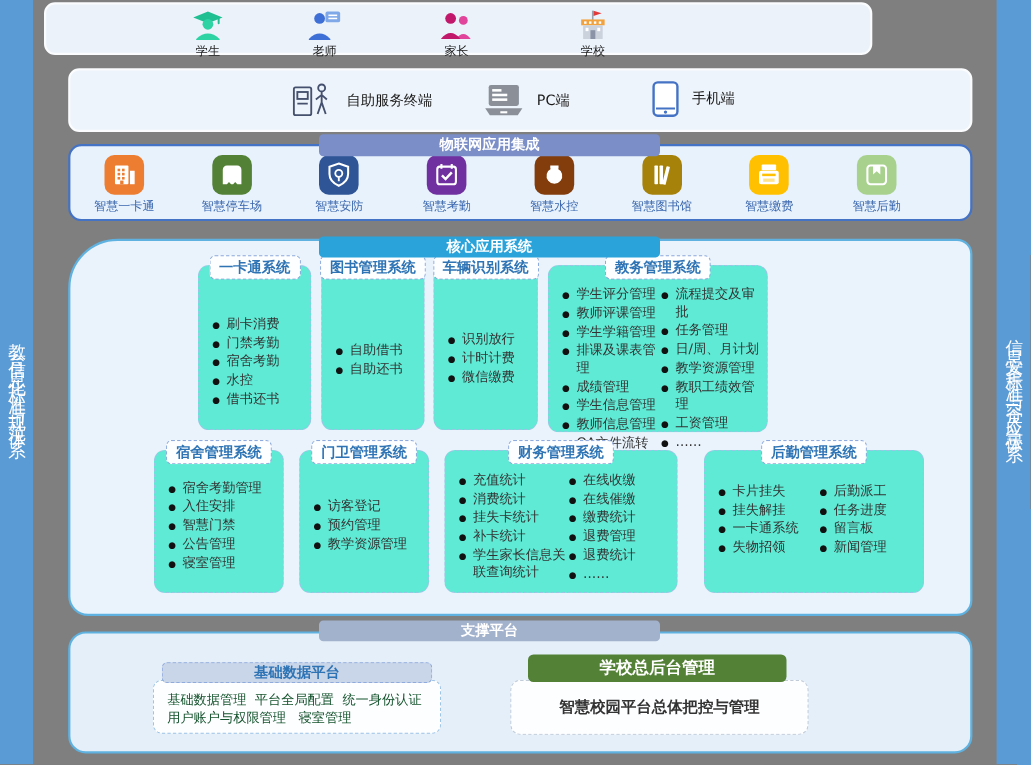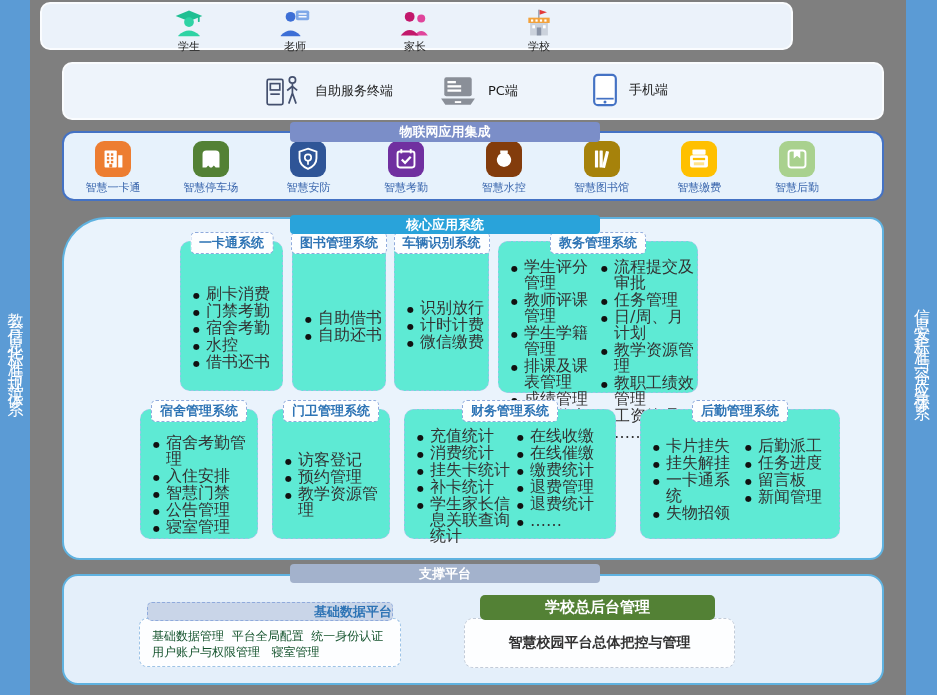--- a/index.html
+++ b/index.html
@@ -34,28 +34,28 @@
   .iot-item { width:70px; text-align:center; }
   .tile { width:36px; height:36px; border-radius:9px; margin:0 auto; display:flex; align-items:center; justify-content:center; }
   .tile svg { width:32px; height:32px; }
   .ilabel { font-size:11px; color:#3A66AD; margin-top:3px; white-space:nowrap; }
 
   .core-panel { left:62px; top:217px; width:822px; height:343px; background:#EAF3FC; border:2px solid #5FB2E0; border-radius:45px 14px 14px 18px; }
   .sys { position:absolute; background:#5eead4; border:1.5px dashed #9DC3E6; border-radius:10px; }
   .sys-title { position:absolute; top:0; left:50%; transform:translate(-50%,-45%); background:#FDFEFF; border:1.5px dashed #8FAADC;
                border-radius:5px; padding:1px 8px; color:#2E74B5; font-weight:bold; font-size:13px; white-space:nowrap; z-index:3; }
   ul.feat { list-style:none; padding-left:12px; }
-  ul.feat li { position:relative; font-size:16px; line-height:16px; color:#333; margin-bottom:1px; padding-left:13px; }
+  ul.feat li { position:relative; font-size:12px; line-height:16px; color:#333; margin-bottom:1px; padding-left:13px; }
   ul.feat li::before { content:"●"; position:absolute; left:0; top:2px; font-size:8px; color:#111; }
   .cols { display:flex; }
 
   .support-panel { left:62px; top:574px; width:822px; height:111px; background:#E4EFFA; border:2px solid #5FB2E0; border-radius:16px; }
   .base-box { position:absolute; left:75px; top:26px; width:262px; }
   .base-title { position:relative; z-index:3; background:#C9D5E8; border:1.5px dashed #8FAADC; border-radius:5px; height:19px; line-height:17px;
-                text-align:right; color:#2E74B5; font-weight:bold; font-size:13px; margin:0 8px; }
+                text-align:center; color:#2E74B5; font-weight:bold; font-size:13px; margin:0 8px; }
   .base-body { margin-top:-3px; background:#FDFEFF; border:1.5px dashed #9DC3E6; border-radius:8px; padding:9px 10px 6px 12px;
                font-size:12px; color:#14532d; line-height:1.35; }
   .base-body div { white-space:pre-wrap; }
   .admin-pill { position:absolute; left:416px; top:19px; width:235px; height:25px; border-radius:5px; color:#fff; font-weight:bold;
                 font-size:15px; text-align:center; line-height:25px; z-index:3; }
   .admin-body { position:absolute; left:400px; top:42px; width:271px; height:50px; background:#FDFEFF; border:1.5px dashed #C2CBD8;
                 border-radius:9px; display:flex; align-items:center; justify-content:center; font-size:14px; font-weight:bold; color:#333; }
 </style>
 </head>
 <body>

